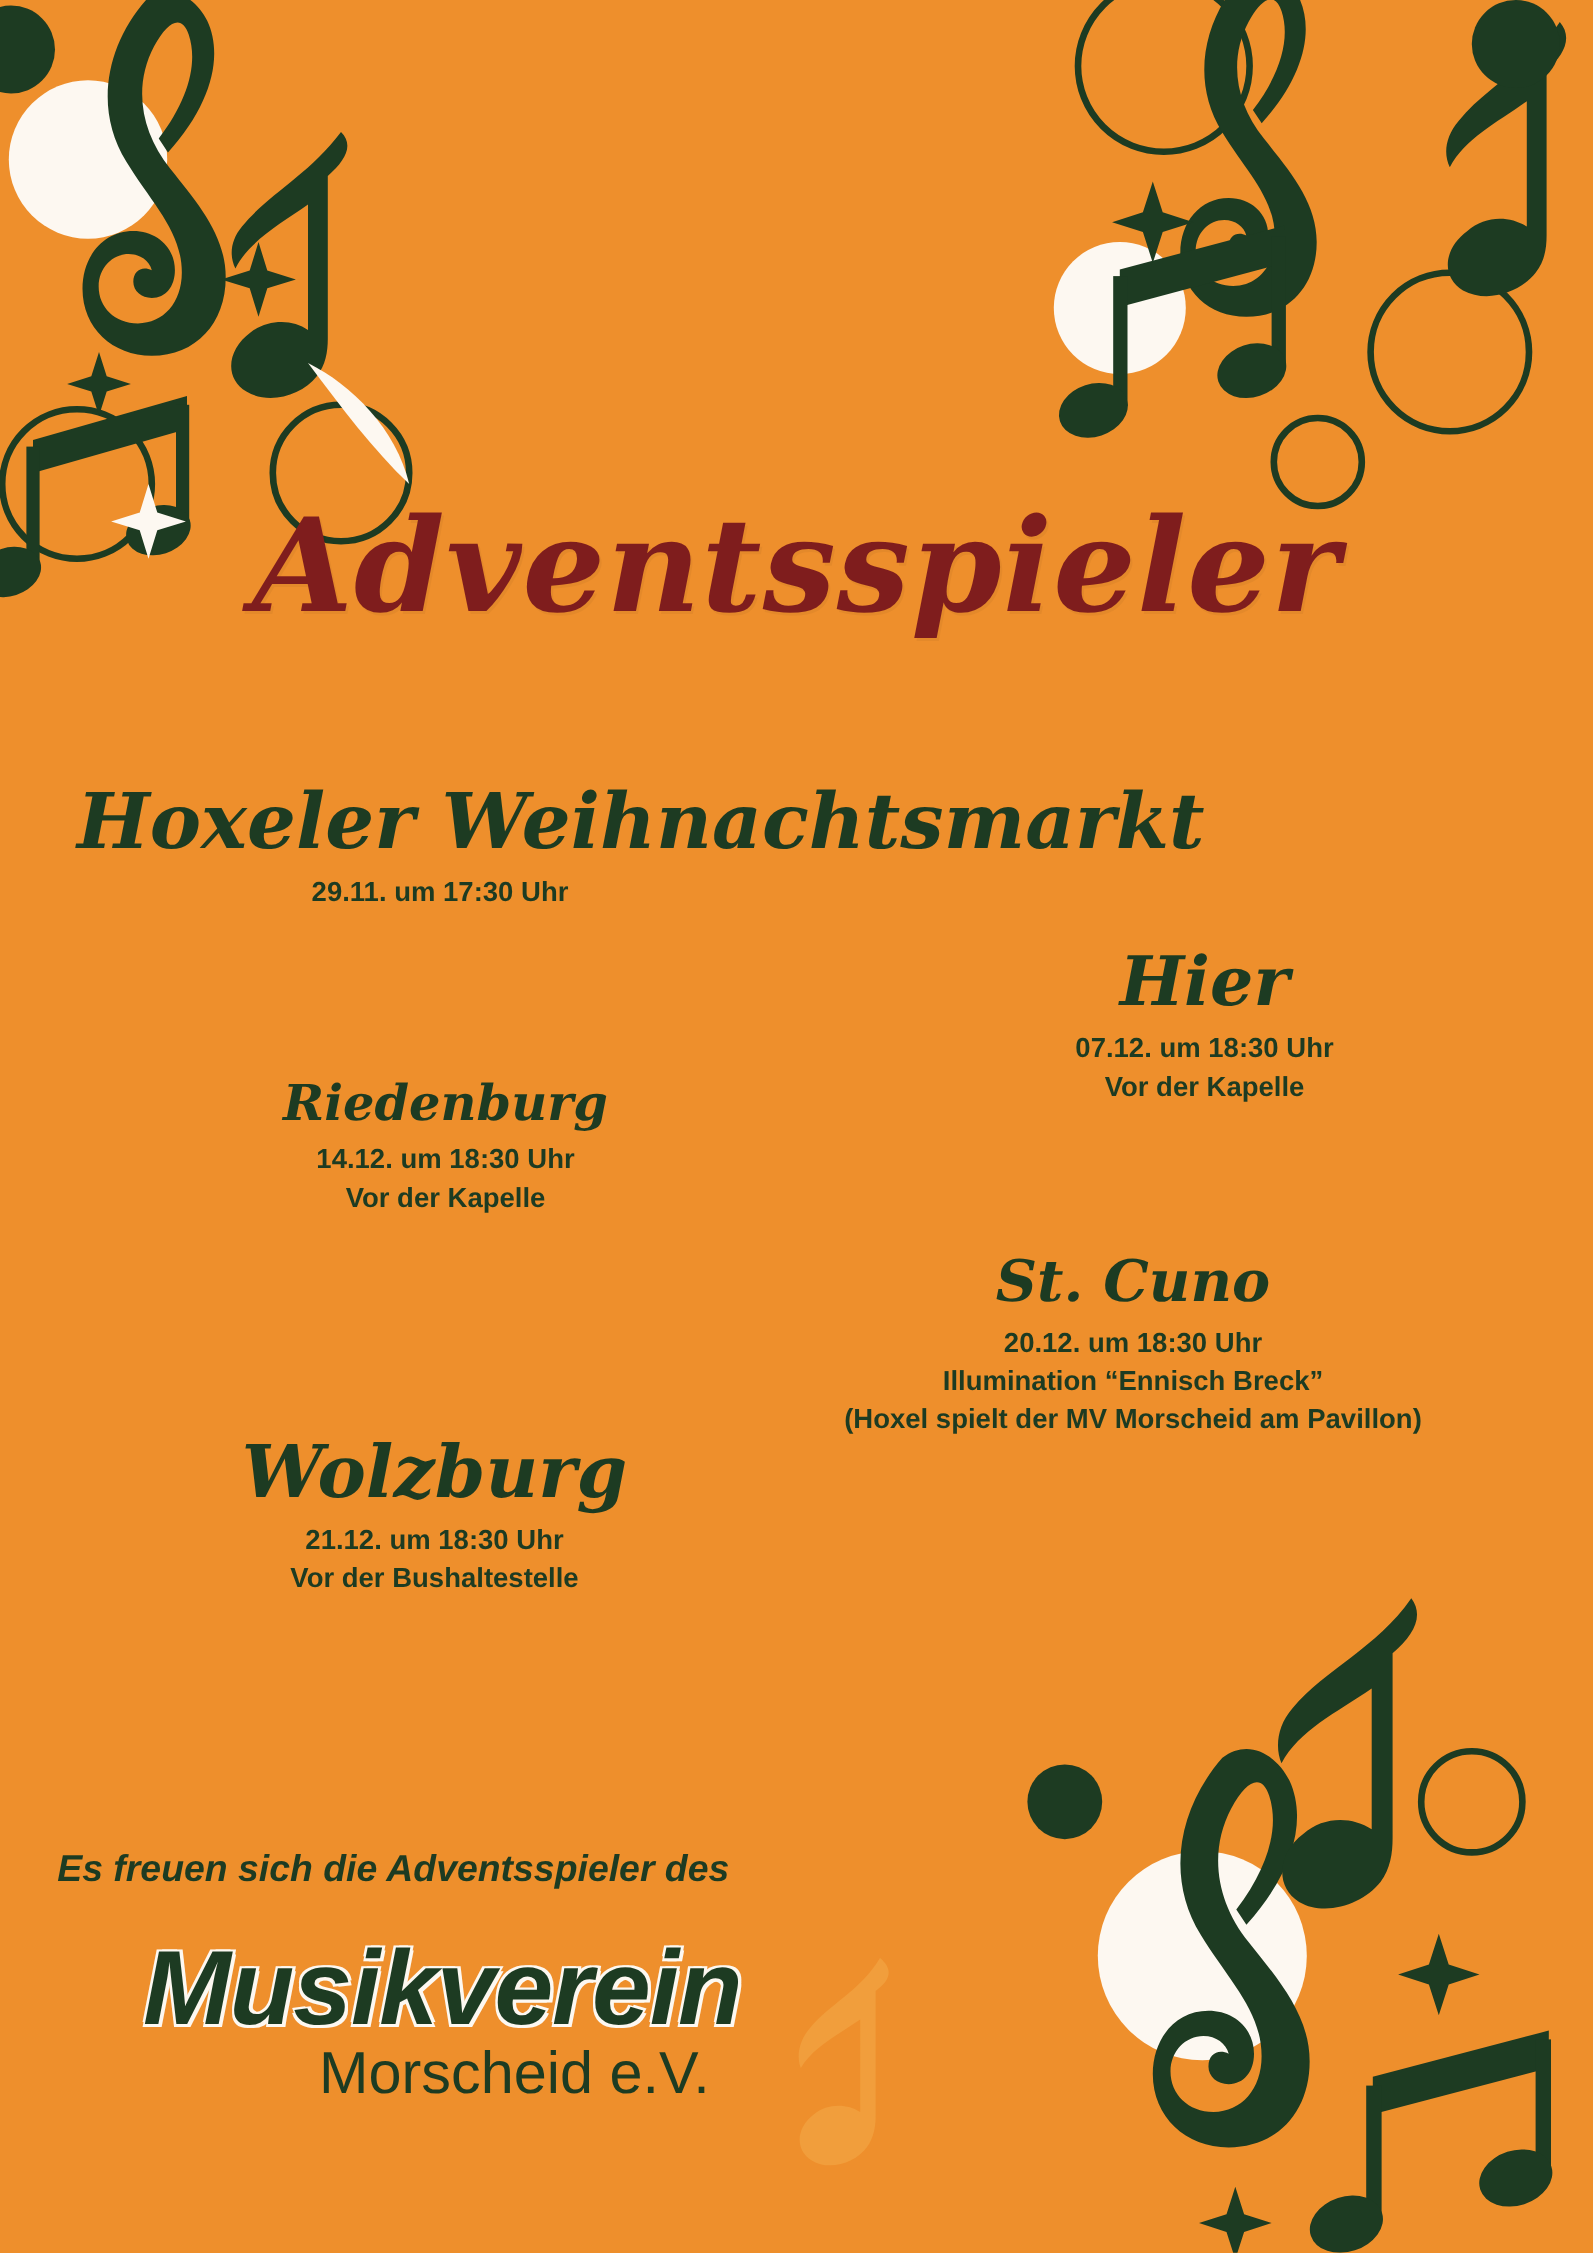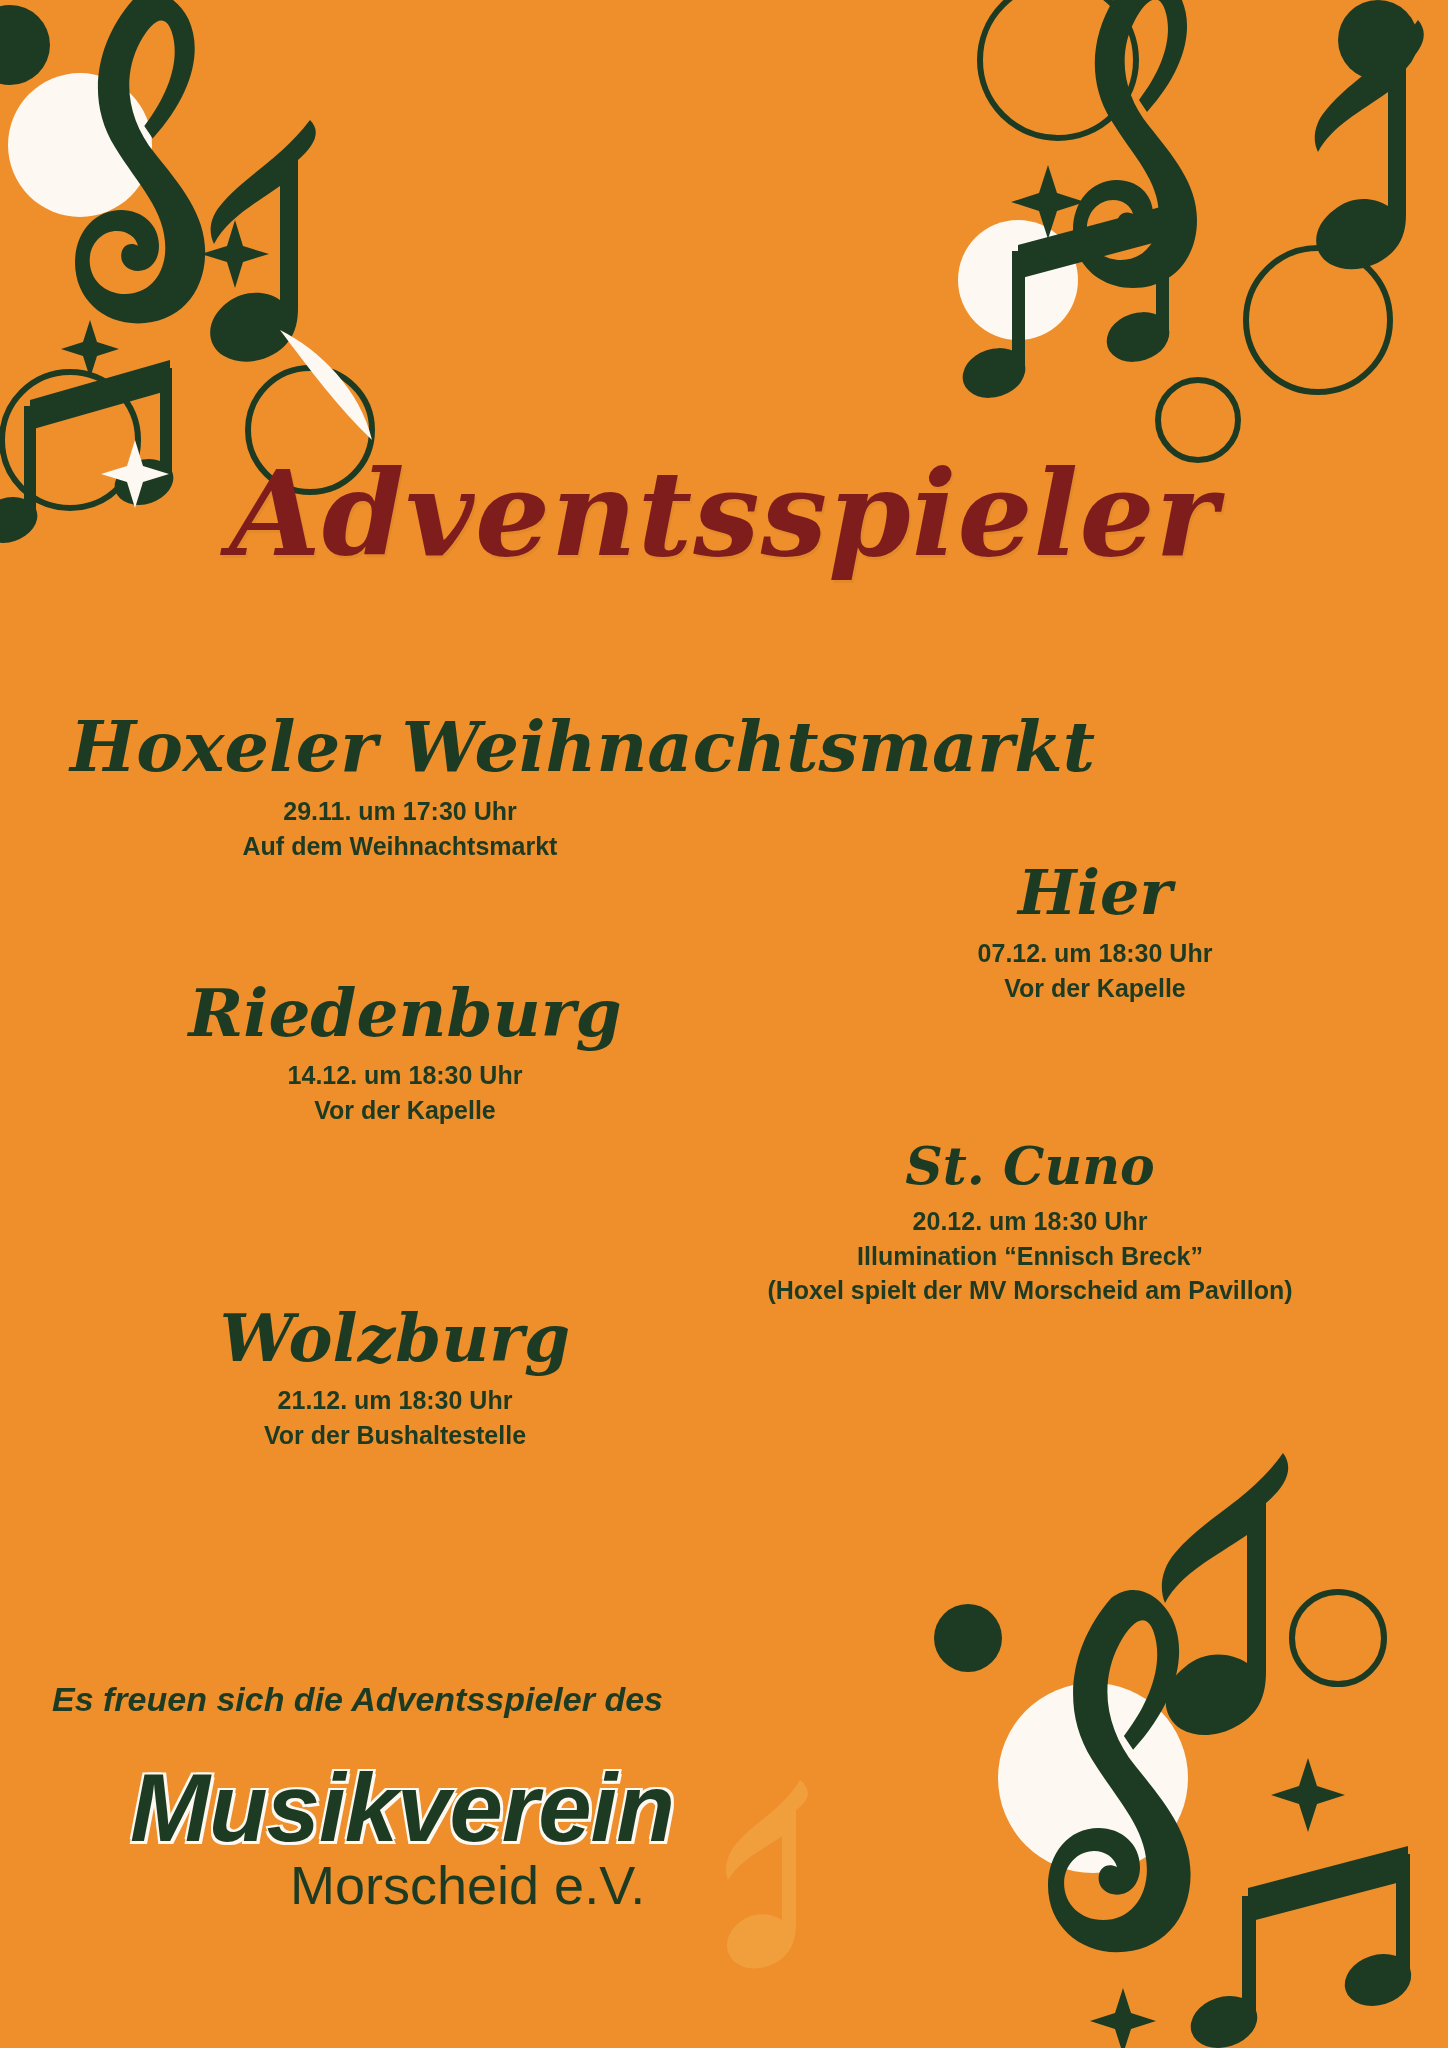--- a/index.html
+++ b/index.html
@@ -73,21 +73,21 @@
   }
 
   #event-0 { top: 712px; left: 70px; width: 930px; text-align: left; }
   #event-0 .venue { font-size: 70px; }
   #event-0 .detail { text-align: center; width: 660px; }
 
   #event-1 { top: 862px; left: 880px; width: 430px; text-align: center; }
   #event-1 .venue { font-size: 62px; }
 
   #event-2 { top: 980px; left: 155px; width: 500px; text-align: center; }
-  #event-2 .venue { font-size: 66px; }
+  #event-2 .venue { font-size: 45px; }
 
   #event-3 { top: 1140px; left: 740px; width: 580px; text-align: center; }
   #event-3 .venue { font-size: 52px; }
 
   #event-4 { top: 1305px; left: 160px; width: 470px; text-align: center; }
   #event-4 .venue { font-size: 66px; }
 
   
   .closing {
     position: absolute;
@@ -238,21 +238,20 @@
       </g>
     </svg>
   </div>
 
   <div class="headline">Adventsspieler</div>
 
   <div class="event" id="event-0">
     <div class="venue">Hoxeler Weihnachtsmarkt</div>
     <div class="detail">
       <div>29.11. um 17:30 Uhr</div>
-      <div>Auf dem Weihnachtsmarkt</div>
     </div>
   </div>
 
   <div class="event" id="event-1">
     <div class="venue">Hier</div>
     <div class="detail">
       <div>07.12. um 18:30 Uhr</div>
       <div>Vor der Kapelle</div>
     </div>
   </div>

